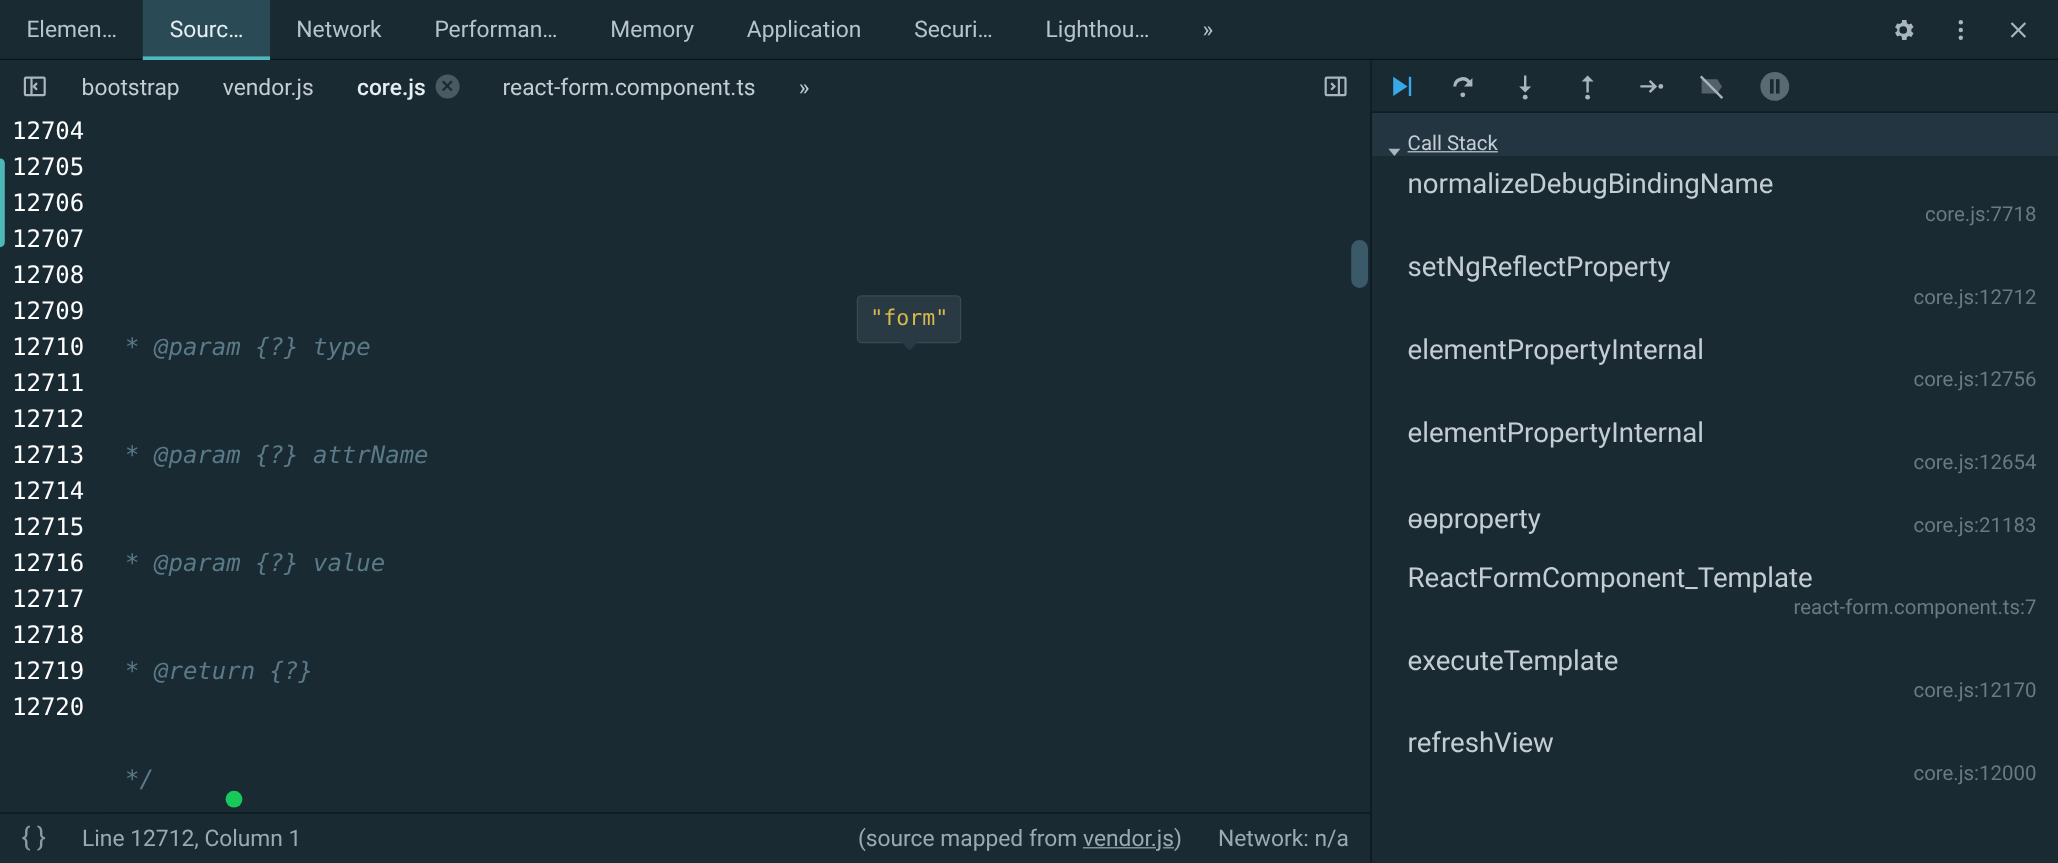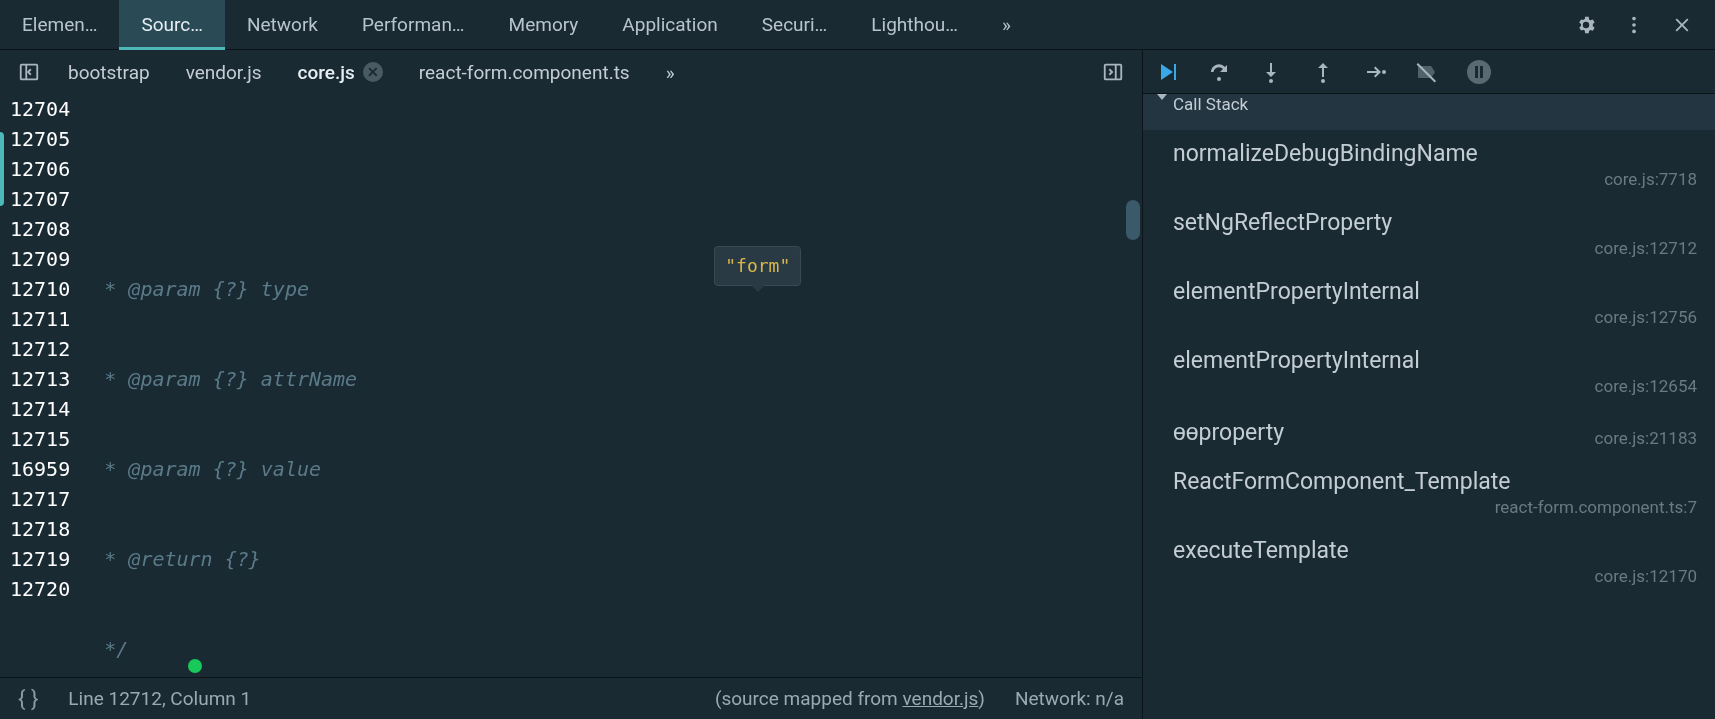--- a/index.html
+++ b/index.html
@@ -220,26 +220,27 @@
 .dbg-pause::before {
   content: "";
   width: 3px; height: 12px;
   background: #1a2a33;
   box-shadow: 5px 0 0 #1a2a33;
   margin-left: -5px;
 }
 
 .section-hdr {
   display: flex;
-  align-items: flex-start;
+  align-items: flex-end;
   height: 36px;
   padding: 0 14px;
   background: #223540;
   cursor: pointer;
   gap: 6px;
+  text-decoration: underline;
 }
 .section-hdr .tri {
   width: 0; height: 0;
   border-top: 6px solid #aab6be;
   border-left: 5px solid transparent;
   border-right: 5px solid transparent;
 }
 .callstack {
   flex: 1;
   overflow-y: auto;
@@ -320,21 +321,21 @@
         <div class="ln">12706</div>
         <div class="ln">12707</div>
         <div class="ln">12708</div>
         <div class="ln">12709</div>
         <div class="ln">12710</div>
         <div class="ln">12711</div>
         <div class="ln">12712</div>
         <div class="ln">12713</div>
         <div class="ln">12714</div>
         <div class="ln">12715</div>
-        <div class="ln">16959</div>
+        <div class="ln">12716</div>
         <div class="ln">12717</div>
         <div class="ln">12718</div>
         <div class="ln">12719</div>
         <div class="ln">12720</div>
       </div>
 
       <div class="code">
         <div class="tooltip-val">"form"</div>
         <div class="scroll-thumb"></div>
         <div class="bottom-bp"></div>
@@ -425,15 +426,19 @@
           <span class="floc">core.js:21183</span>
         </div>
         <div class="frame">
           <span class="fname">ReactFormComponent_Template</span>
           <span class="floc">react-form.component.ts:7</span>
         </div>
         <div class="frame">
           <span class="fname">executeTemplate</span>
           <span class="floc">core.js:12170</span>
         </div>
+        <div class="frame">
+          <span class="fname">refreshView</span>
+          <span class="floc">core.js:12000</span>
+        </div>
       </div>
   </div>
 </div>
 
 </body></html>

